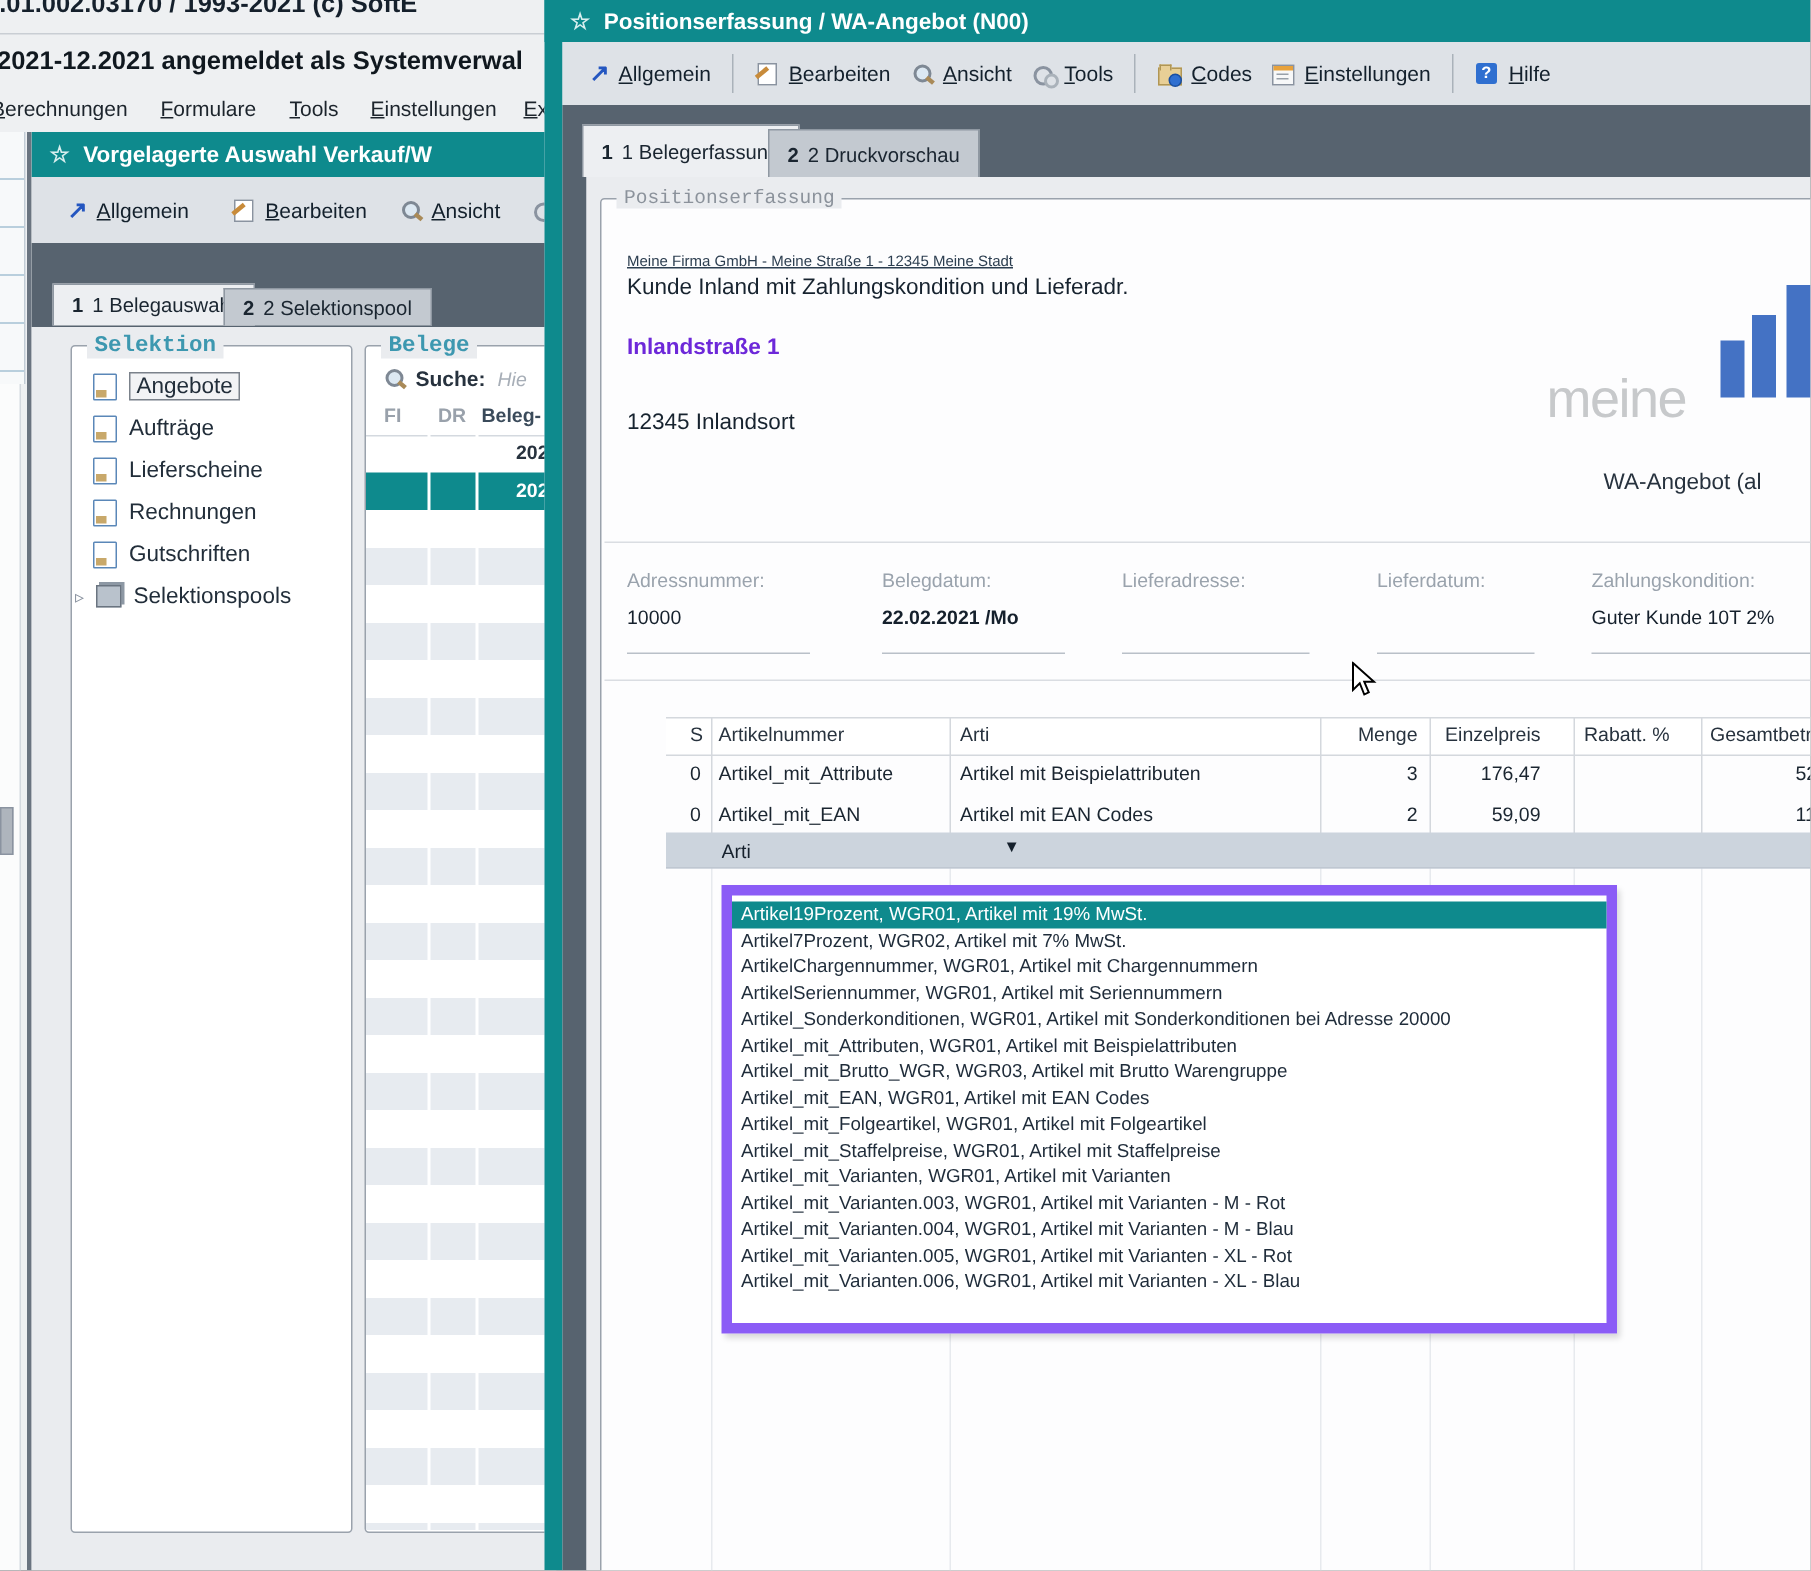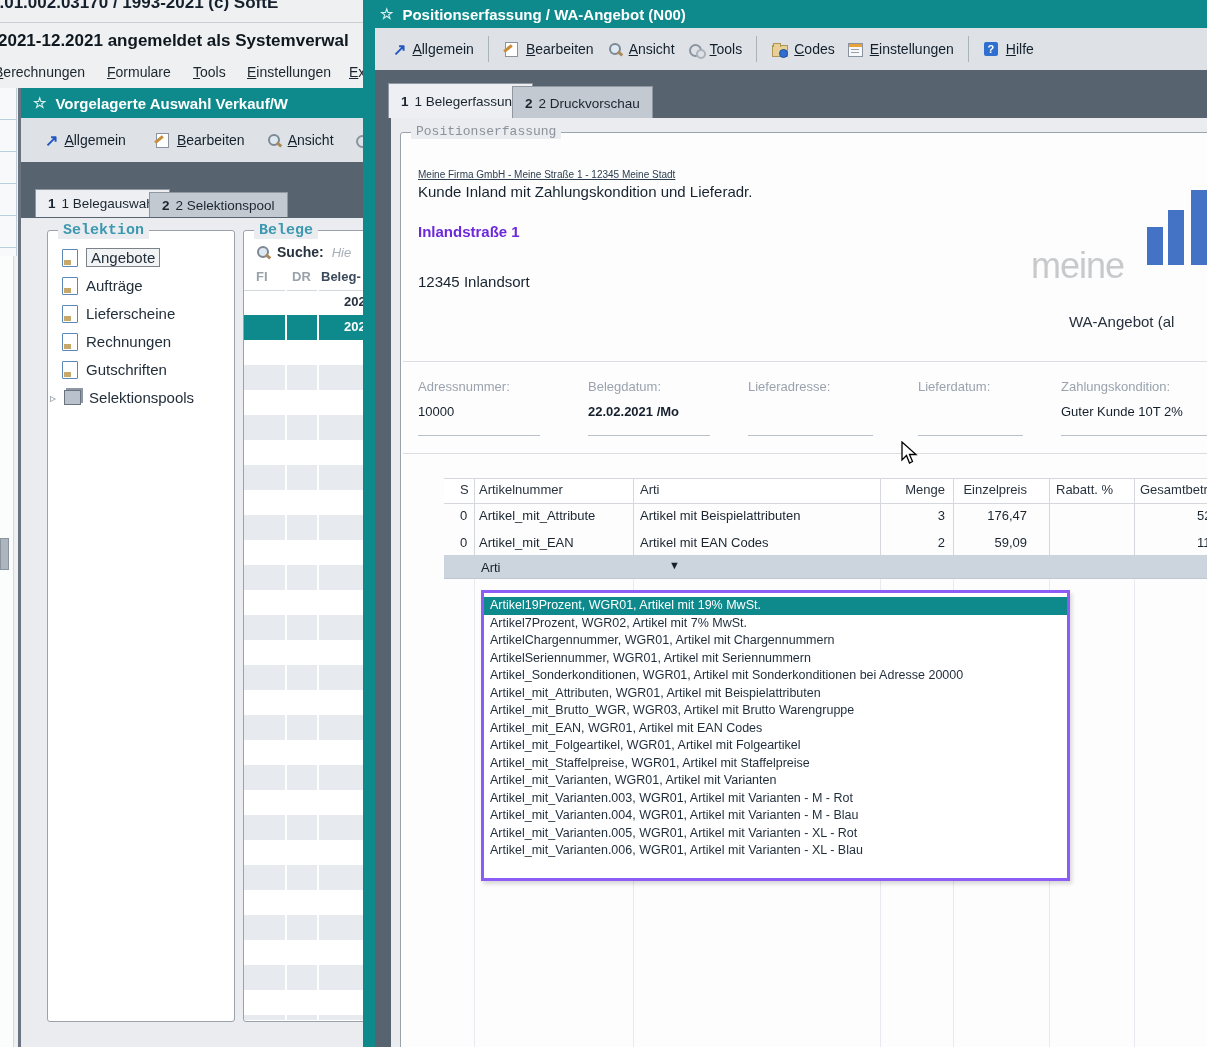--- a/index.html
+++ b/index.html
@@ -41,21 +41,21 @@
 
   
   .fld-label{font-size:13px;color:#9aa3ad;}
   .fld-value{font-size:13px;color:#15202c;}
   .fld-line{height:1px;background:#b9c0c8;}
   .hline{height:1px;background:#dadde2;}
   .th{font-size:13px;color:#27323e;position:absolute;top:482px;}
   .td{font-size:13px;color:#1a2530;position:absolute;}
   .vline{position:absolute;width:1px;background:#d4d8dd;}
   .vline2{position:absolute;width:1px;background:#e7eaee;}
-  .dd-panel{background:#fff;border:3px solid #8b5cf6;box-shadow:2px 3px 4px rgba(0,0,0,.15);}
+  .dd-panel{background:#fff;border:7px solid #8b5cf6;box-shadow:2px 3px 4px rgba(0,0,0,.15);}
   .dd-item{font-size:12.5px;color:#1f2c3a;height:17.5px;line-height:17.5px;padding-left:6px;white-space:nowrap;}
   .dd-sel{background:#0e8a8d;color:#fff;}
   .logo-text{font-size:36px;color:#c7c9cb;letter-spacing:-1px;margin-top:44px;}
   .bar{position:absolute;background:#4472c4;}
 
   
   .i16{width:17px;height:16px;display:inline-block;position:relative;flex:0 0 auto;}
   .arrow-ne{color:#2456c0;font-weight:bold;font-size:16px;}
   .ico-page{position:absolute;left:2px;top:1px;width:11px;height:13px;background:#fff;border:1px solid #8a93a0;}
   .ico-pencil{position:absolute;left:0;top:6px;width:10px;height:3px;background:#c88b3a;transform:rotate(-40deg);}

